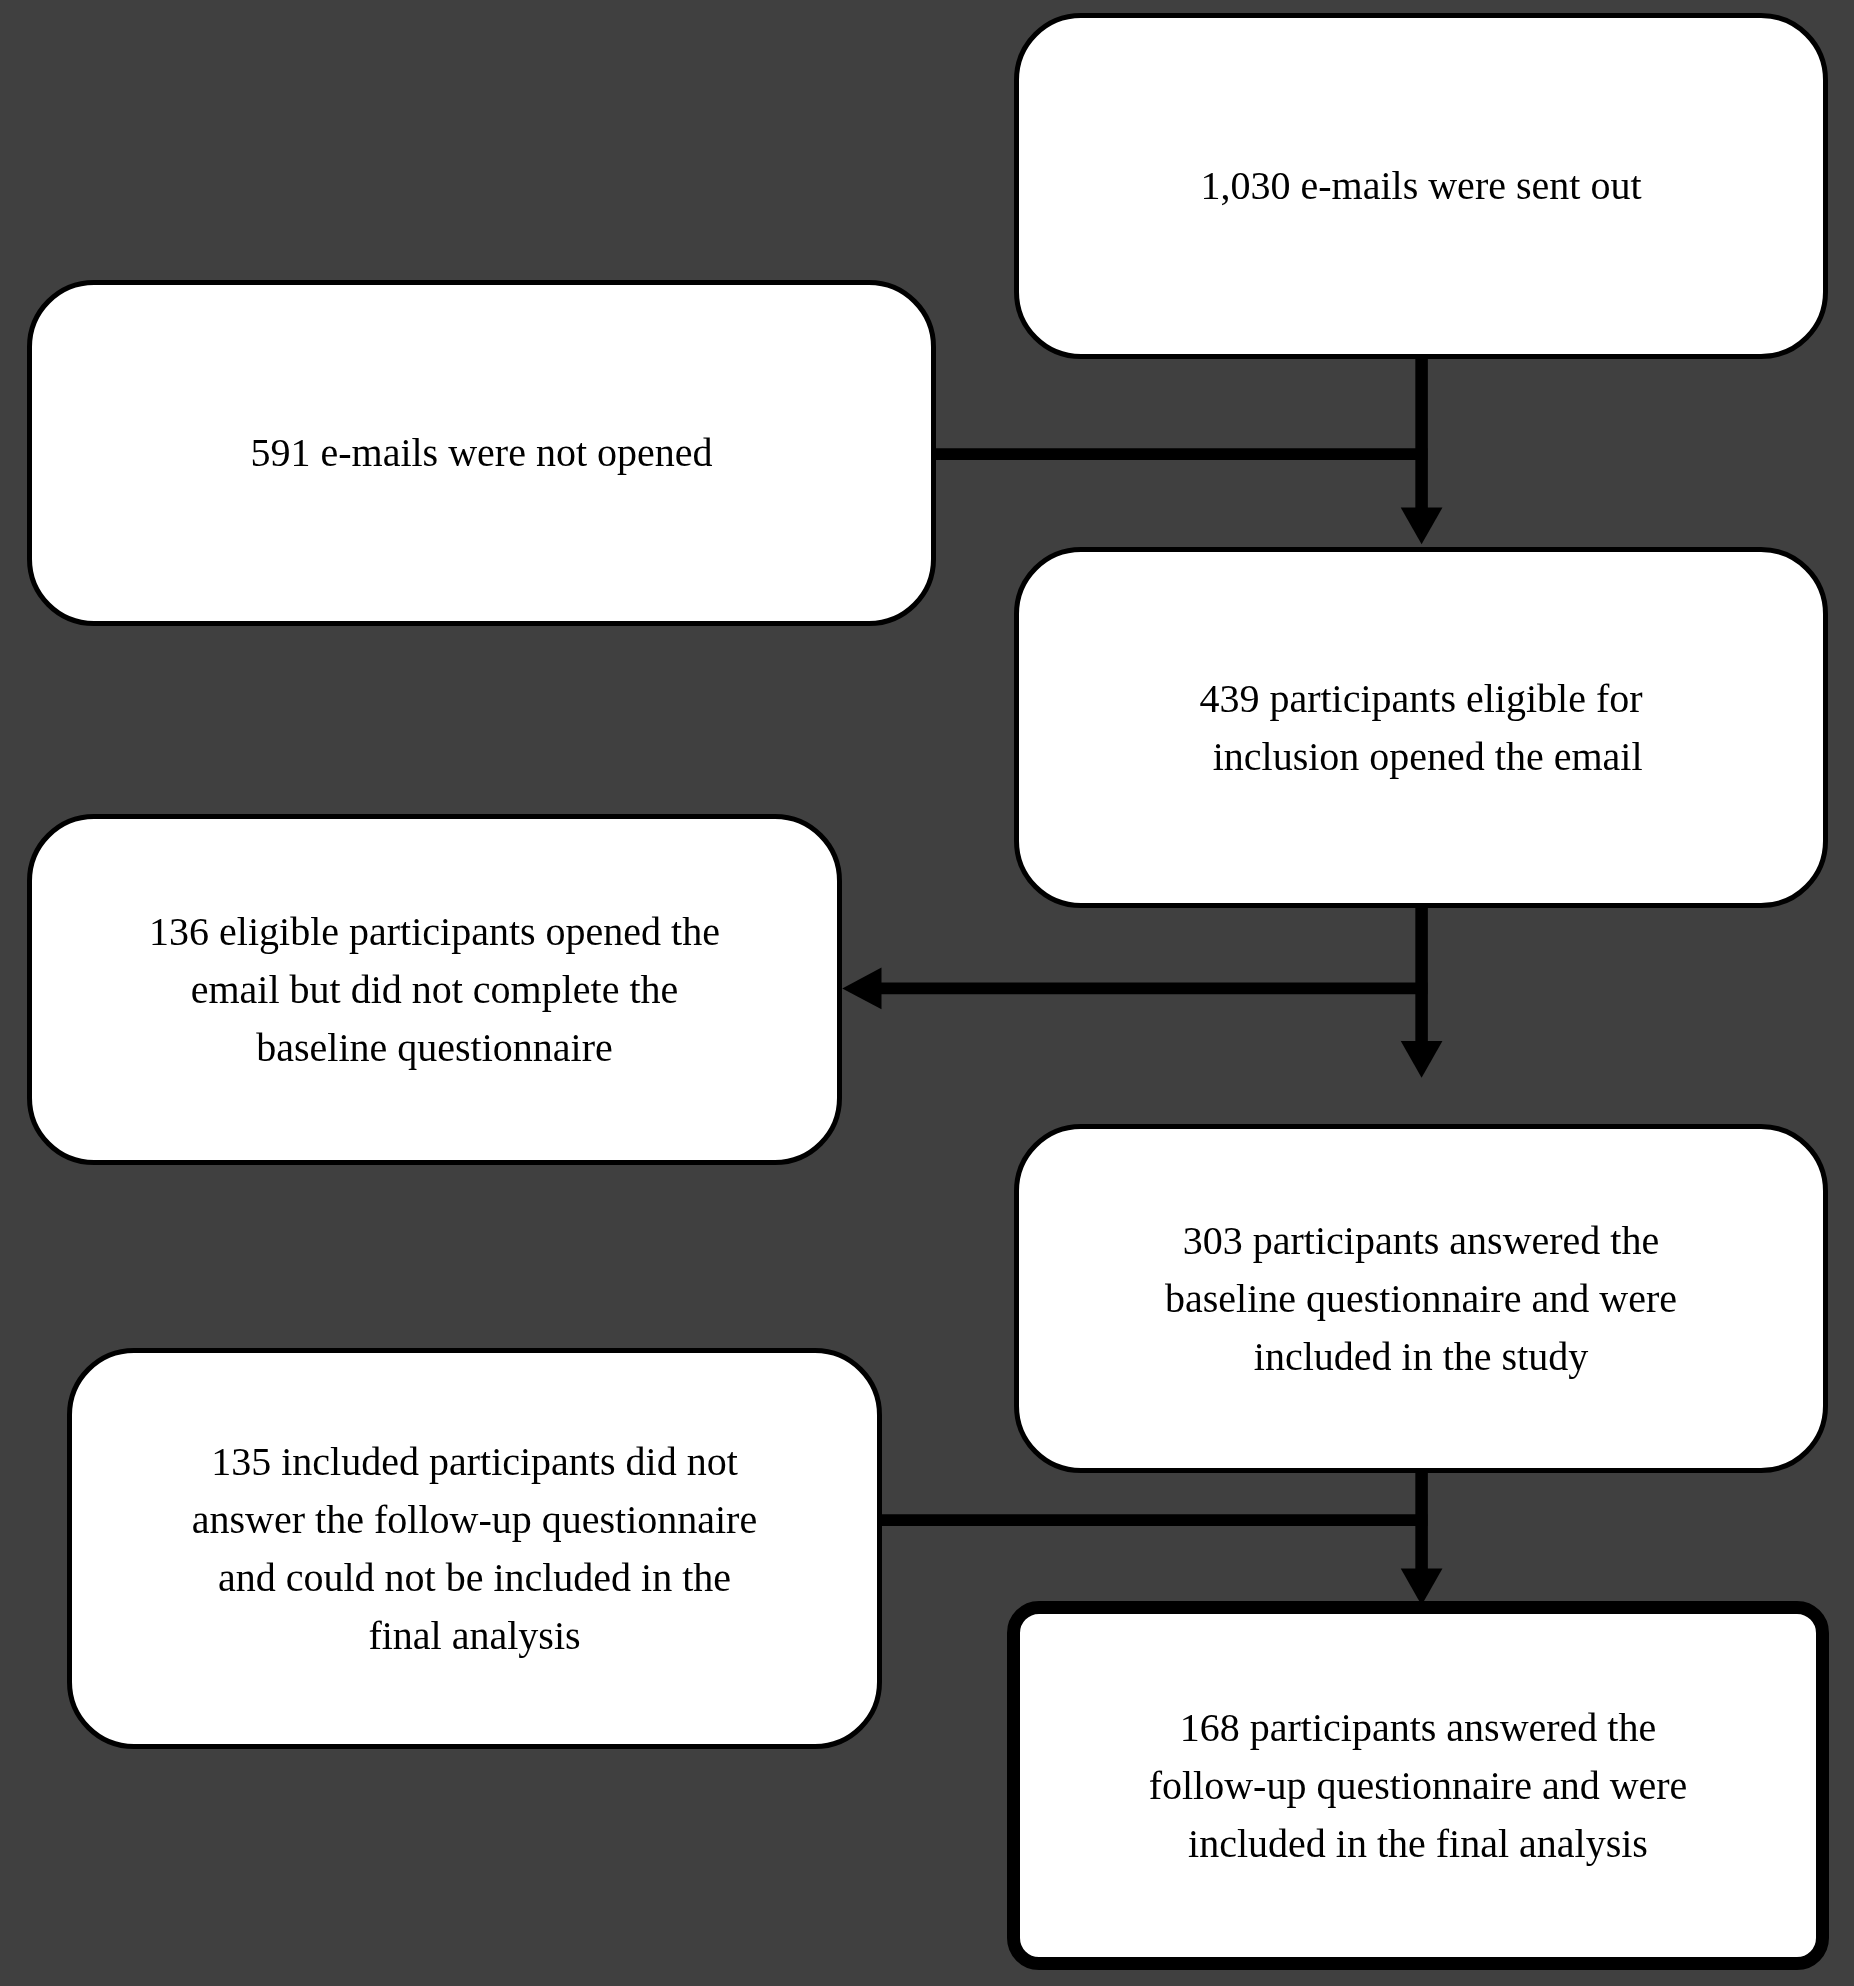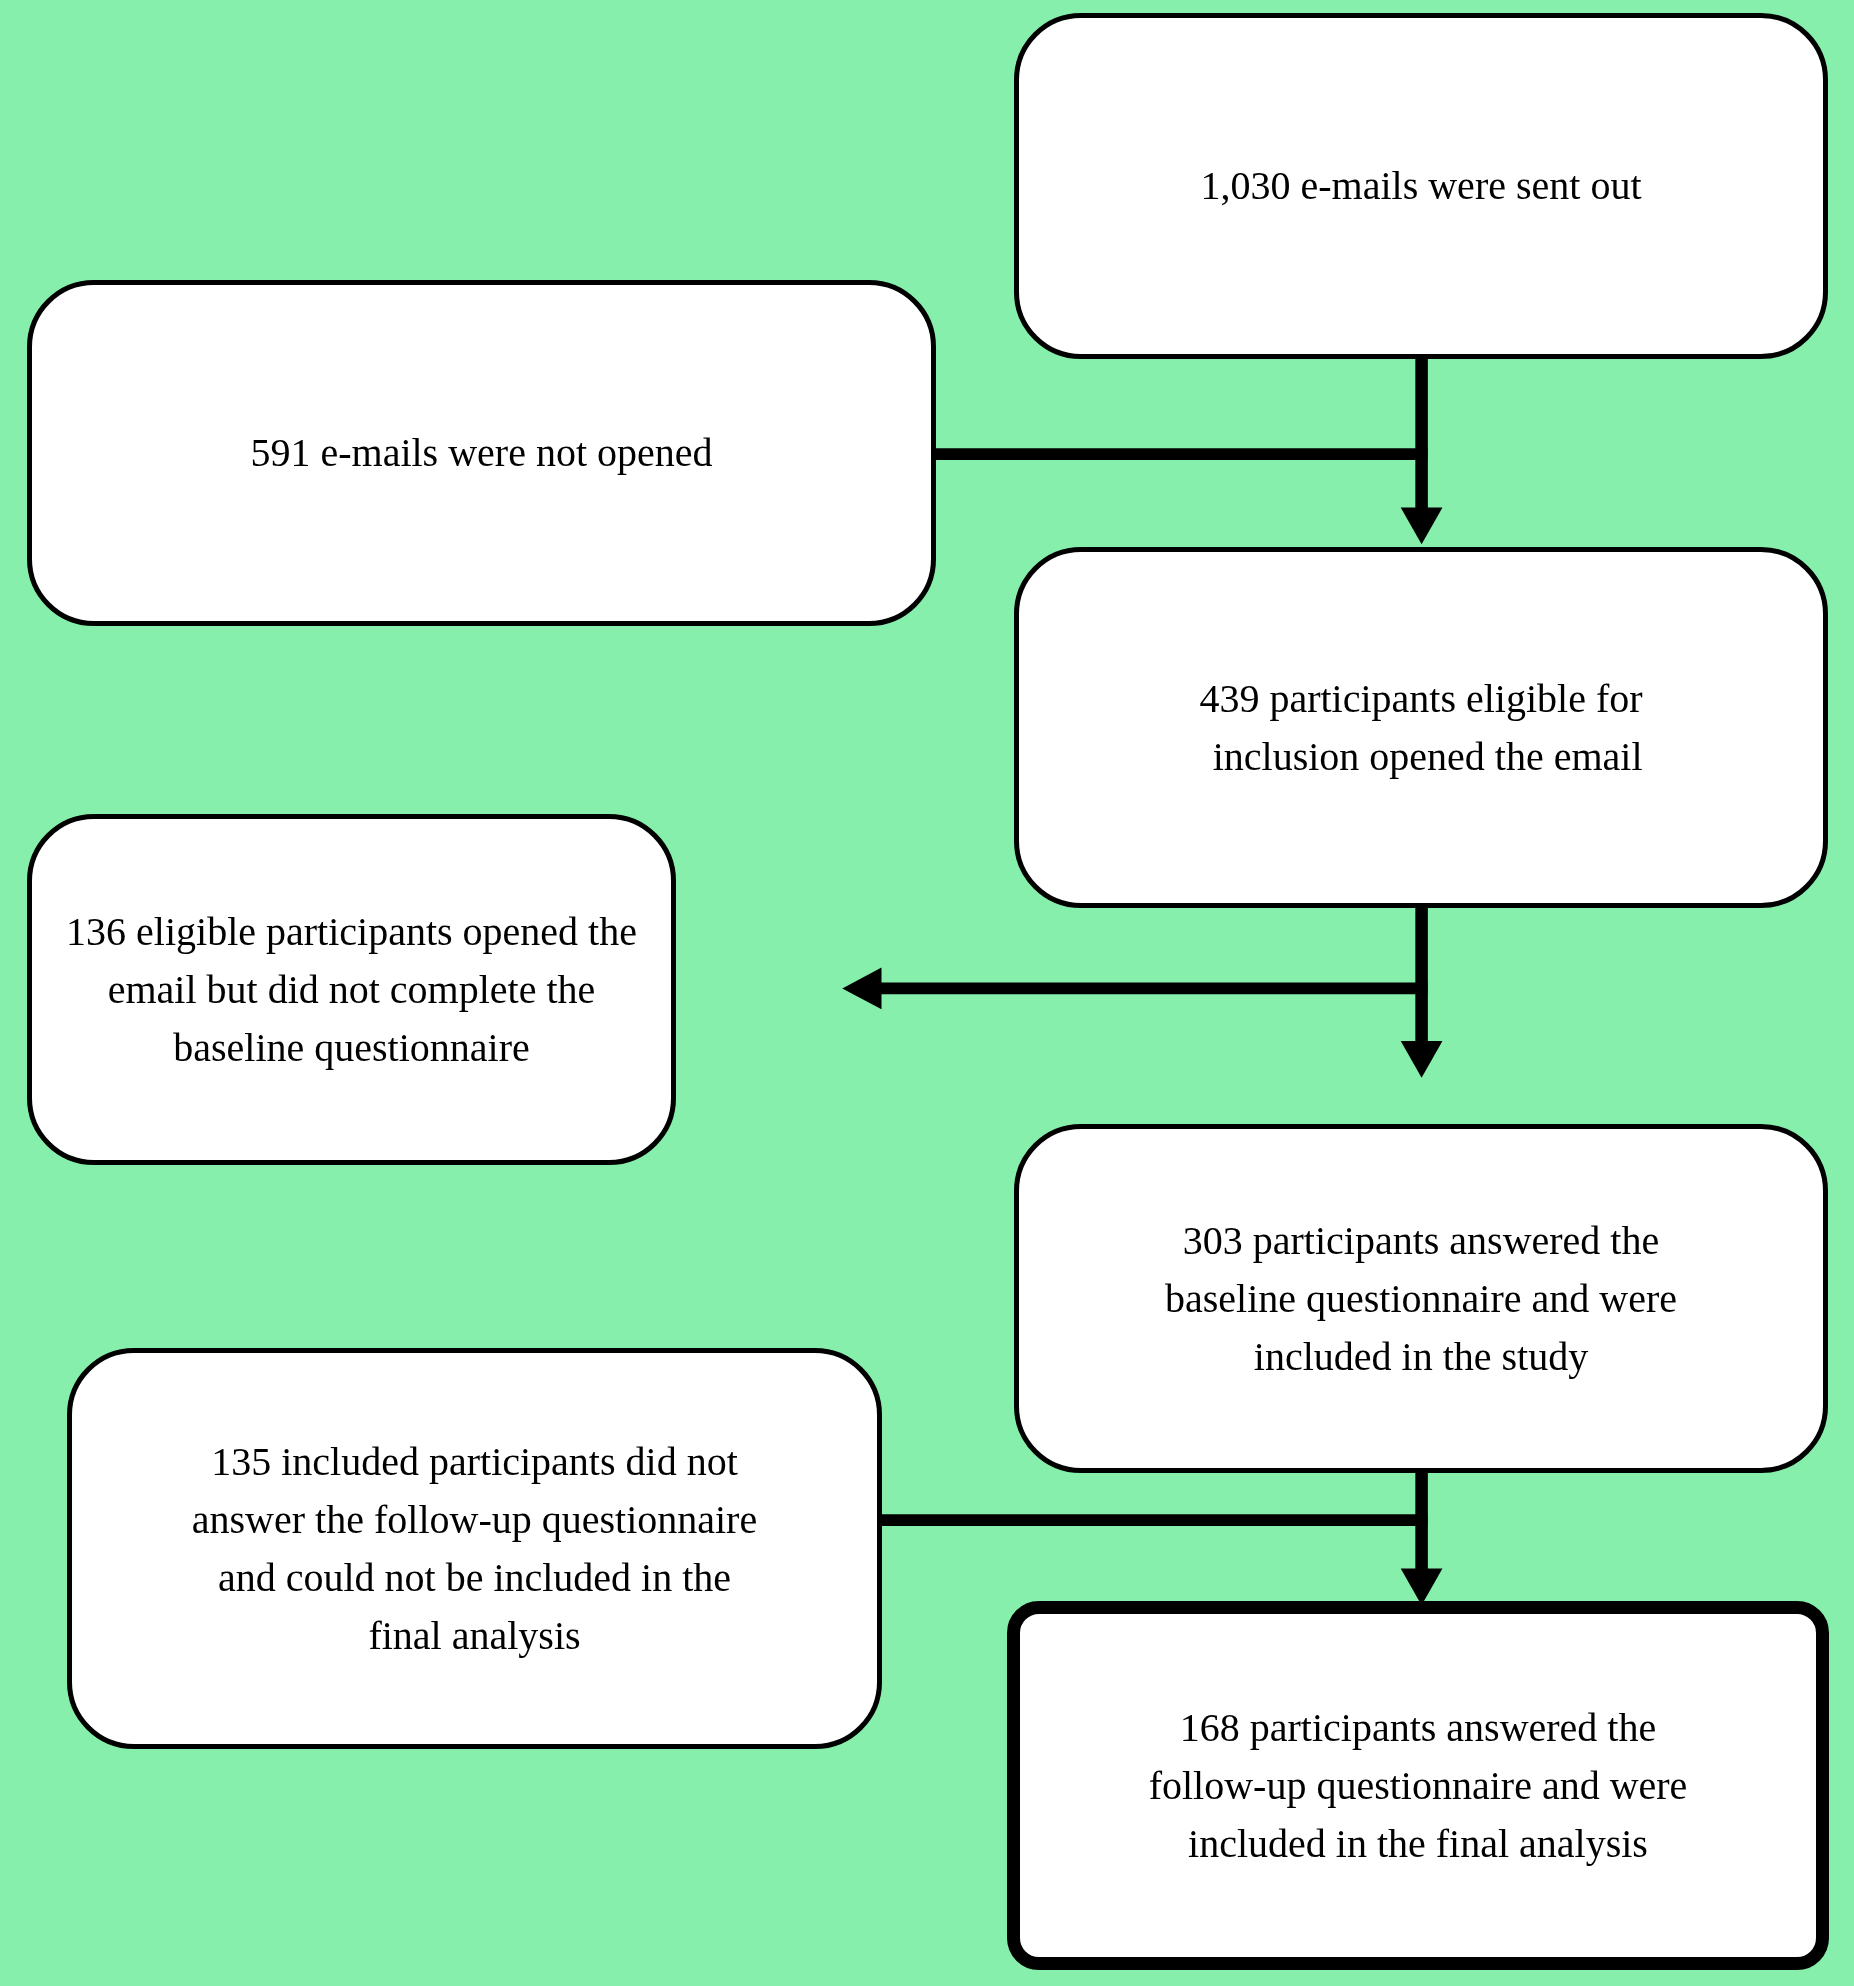--- a/index.html
+++ b/index.html
@@ -4,21 +4,21 @@
   <style>
     html, body {
       margin: 0;
       padding: 0;
       background: #ffffff;
     }
     .page {
       position: relative;
       width: 1854px;
       height: 1986px;
-      background: #86efac;
+      background: #404040;
       font-family: "Liberation Serif", "DejaVu Serif", serif;
       color: #000000;
       overflow: hidden;
     }
     .connectors {
       position: absolute;
       left: 0;
       top: 0;
       width: 1854px;
       height: 1986px;
@@ -46,21 +46,21 @@
       white-space: pre-line;
       color: #000000;
     }
     
     #box-r1 { left: 1014px; top: 13.4px;   width: 814px; height: 346px; }
     #box-r2 { left: 1014px; top: 547px;  width: 814px; height: 361px; text-align: right; }
     #box-r3 { left: 1014px; top: 1080px; width: 814px; height: 349px; margin-top: 44px; }
     #box-r4 { left: 1007px; top: 1601px; width: 822px; height: 369px; }
     
     #box-l1 { left: 27px; top: 280px;  width: 909px; height: 346px; }
-    #box-l2 { left: 27px; top: 814px;  width: 649px; height: 351px; }
+    #box-l2 { left: 27px; top: 814px;  width: 815px; height: 351px; }
     #box-l3 { left: 27px; top: 1348px; width: 815px; height: 401px; margin-left: 40px; }
   </style>
 </head>
 <body>
 
 <div class="page">
 
   <svg class="connectors" viewBox="0 0 2221 2379" xmlns="http://www.w3.org/2000/svg">
 
     <g>

